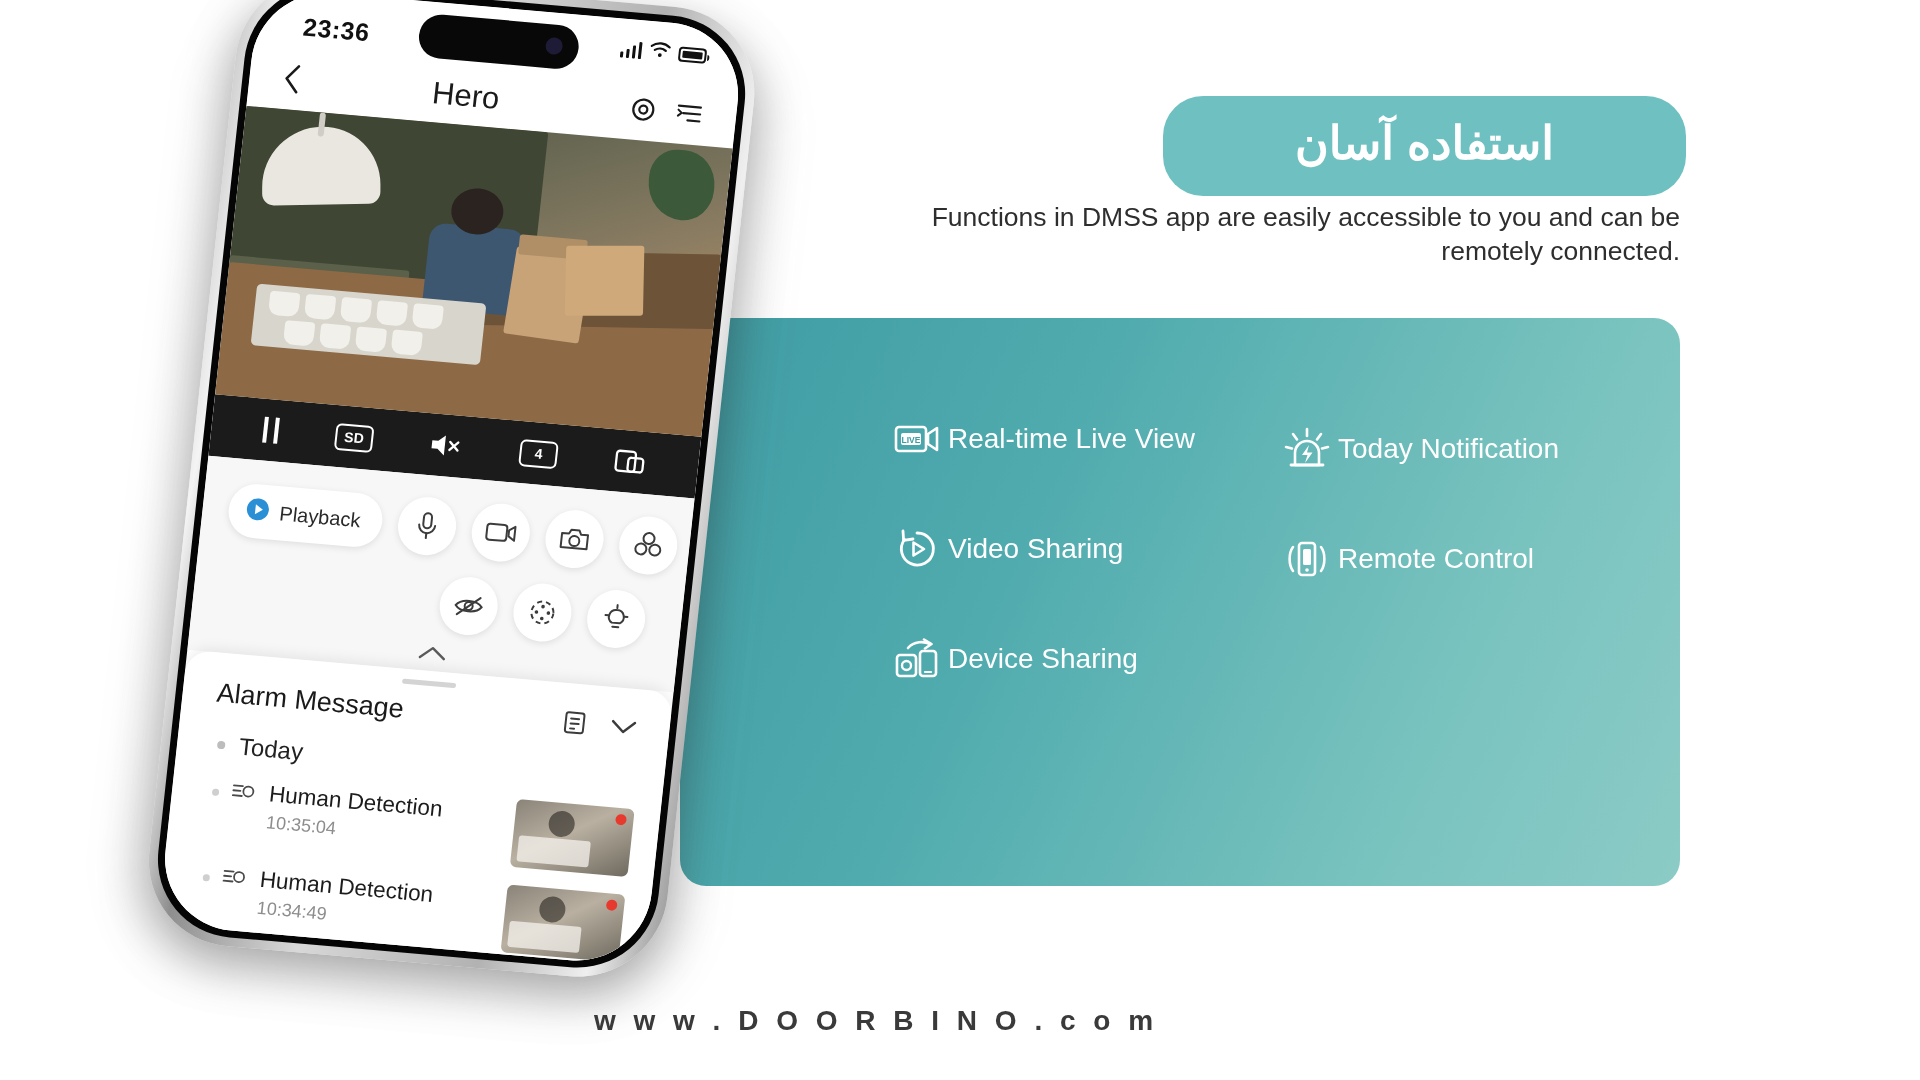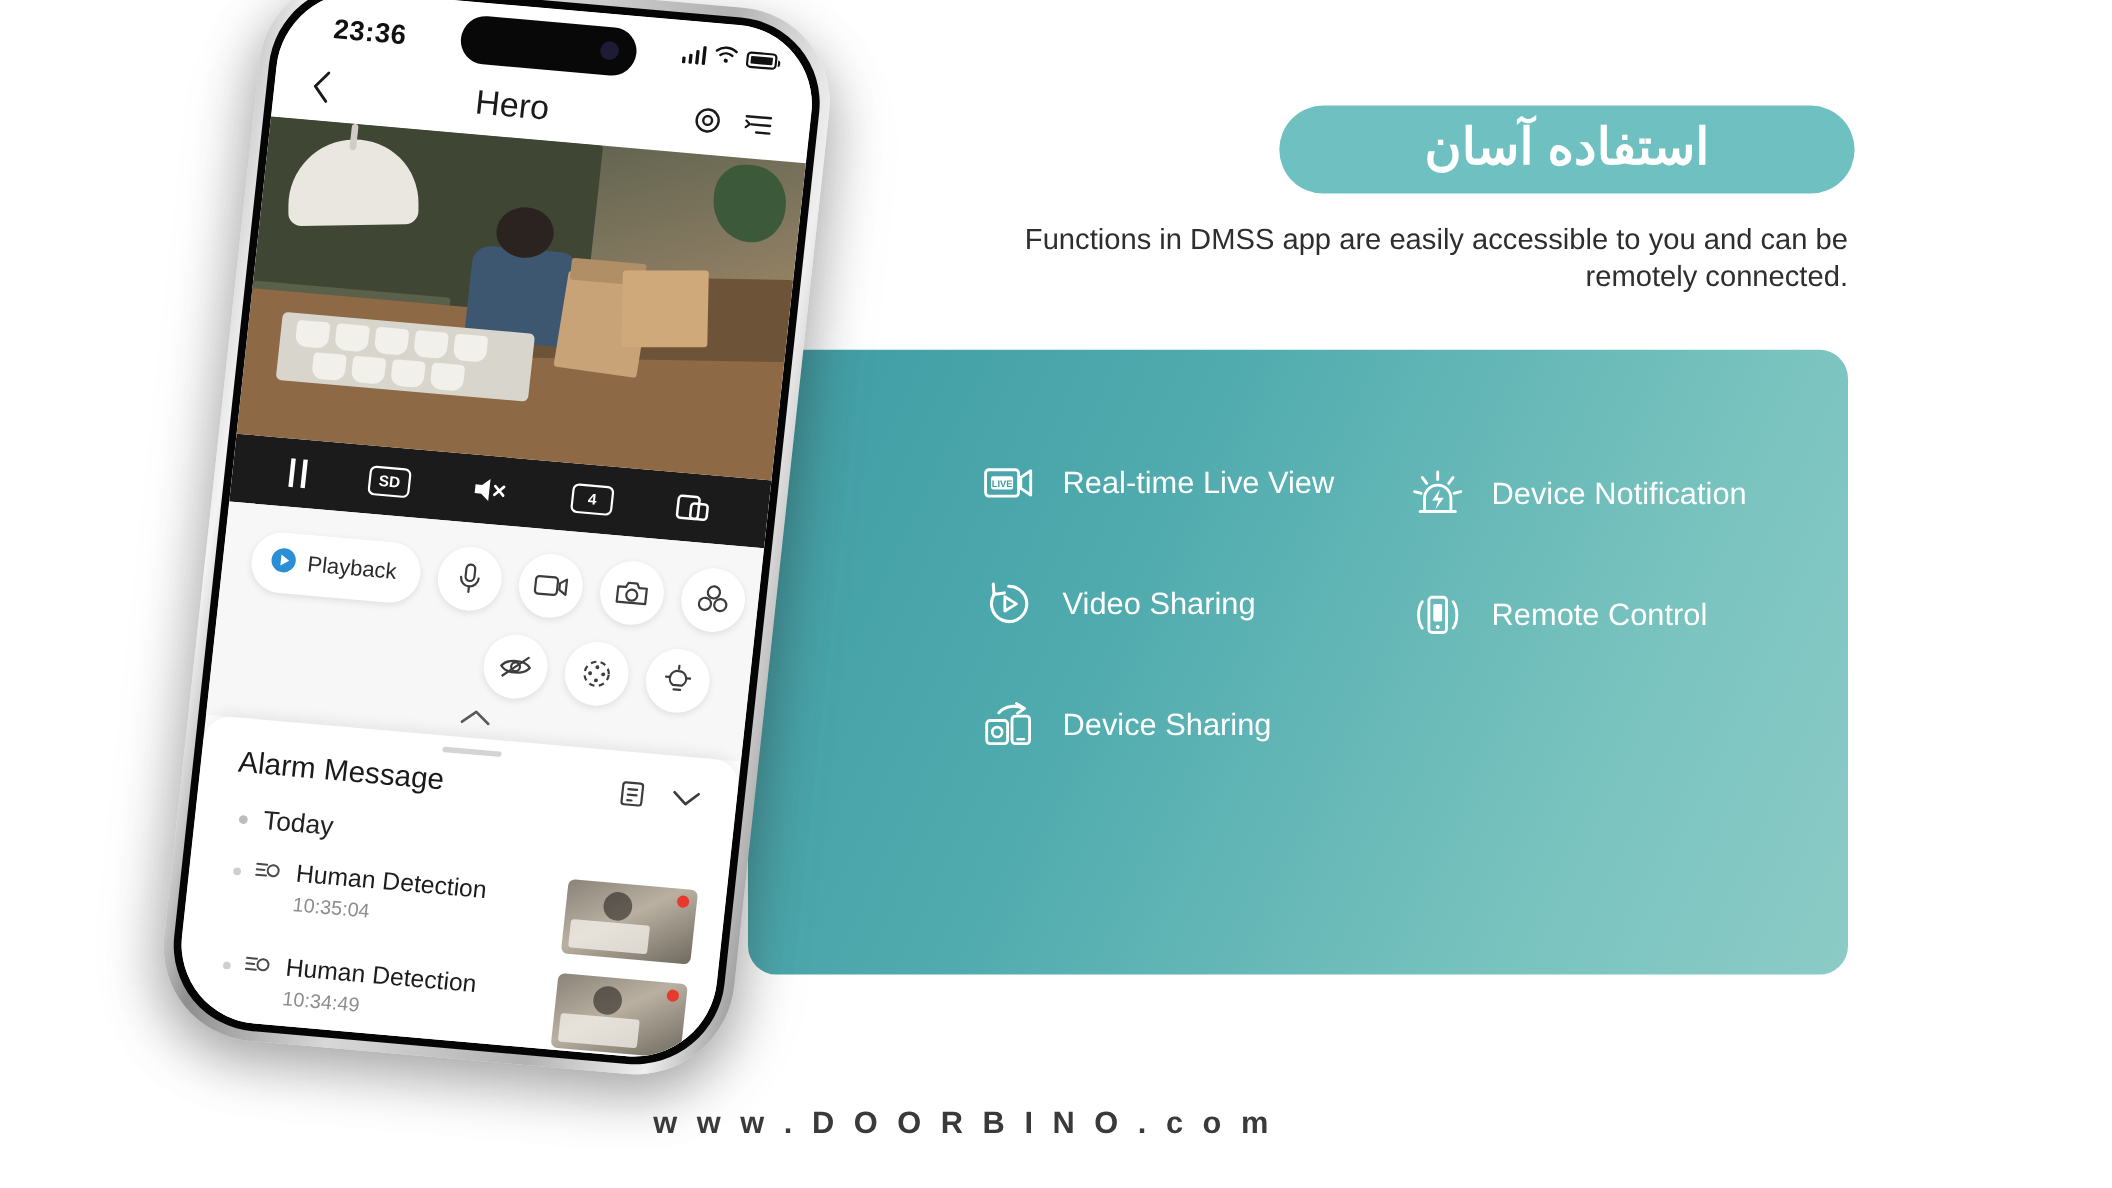--- a/index.html
+++ b/index.html
@@ -7,21 +7,21 @@
   body {
     font-family:"Liberation Sans", sans-serif;
     background:#ffffff;
     position:relative;
   }
 
   
   #headline-badge {
     position:absolute;
     left:1163px; top:96px;
-    width:523px; height:80px;
+    width:523px; height:100px;
     background:#6fc0c0;
     border-radius:40px;
     display:flex; align-items:center; justify-content:center;
     direction:rtl;
   }
   #headline-badge .txt {
     color:#ffffff;
     font-size:46px;
     font-weight:bold;
     letter-spacing:1px;
@@ -58,21 +58,21 @@
     align-items:center;
     margin-bottom:58px;
     height:52px;
   }
   .feat-row .ficon {
     width:54px; height:50px;
     flex:0 0 54px;
     display:flex; align-items:center; justify-content:center;
   }
   .feat-row .flabel {
-    margin-left:22px;
+    margin-left:4px;
     color:#ffffff;
     font-size:28px;
     font-weight:400;
     white-space:nowrap;
   }
   .feat-row .ficon svg { display:block; }
 
   
   #footer {
     position:absolute;
@@ -367,21 +367,21 @@
           <path d="M11 38 L11 26 A12 12 0 0 1 35 26 L35 38 Z" fill="none" stroke="#fff" stroke-width="2.6" stroke-linejoin="round"></path>
           <line x1="7" y1="38" x2="39" y2="38" stroke="#fff" stroke-width="2.8" stroke-linecap="round"></line>
           <path d="M25 18 L18 28 L23.5 28 L21 36 L28.5 25.5 L23 25.5 Z" fill="#fff"></path>
           <line x1="23" y1="2" x2="23" y2="9" stroke="#fff" stroke-width="2.6" stroke-linecap="round"></line>
           <line x1="9" y1="7" x2="13" y2="12.5" stroke="#fff" stroke-width="2.6" stroke-linecap="round"></line>
           <line x1="37" y1="7" x2="33" y2="12.5" stroke="#fff" stroke-width="2.6" stroke-linecap="round"></line>
           <line x1="2" y1="20" x2="8" y2="21.5" stroke="#fff" stroke-width="2.6" stroke-linecap="round"></line>
           <line x1="44" y1="20" x2="38" y2="21.5" stroke="#fff" stroke-width="2.6" stroke-linecap="round"></line>
         </svg>
       </span>
-      <span class="flabel">Device Notification</span>
+      <span class="flabel">Today Notification</span>
     </div>
 
     <div class="feat-row">
       <span class="ficon">
         <svg width="46" height="42" viewBox="0 0 46 42">
           <rect x="15" y="5" width="16" height="32" rx="3" fill="none" stroke="#fff" stroke-width="2.6"></rect>
           <rect x="19" y="11" width="8" height="16" rx="1.5" fill="#fff"></rect>
           <circle cx="23" cy="32" r="1.8" fill="#fff"></circle>
           <path d="M9 9 C4.5 15 4.5 27 9 33" fill="none" stroke="#fff" stroke-width="2.6" stroke-linecap="round"></path>
           <path d="M37 9 C41.5 15 41.5 27 37 33" fill="none" stroke="#fff" stroke-width="2.6" stroke-linecap="round"></path>

